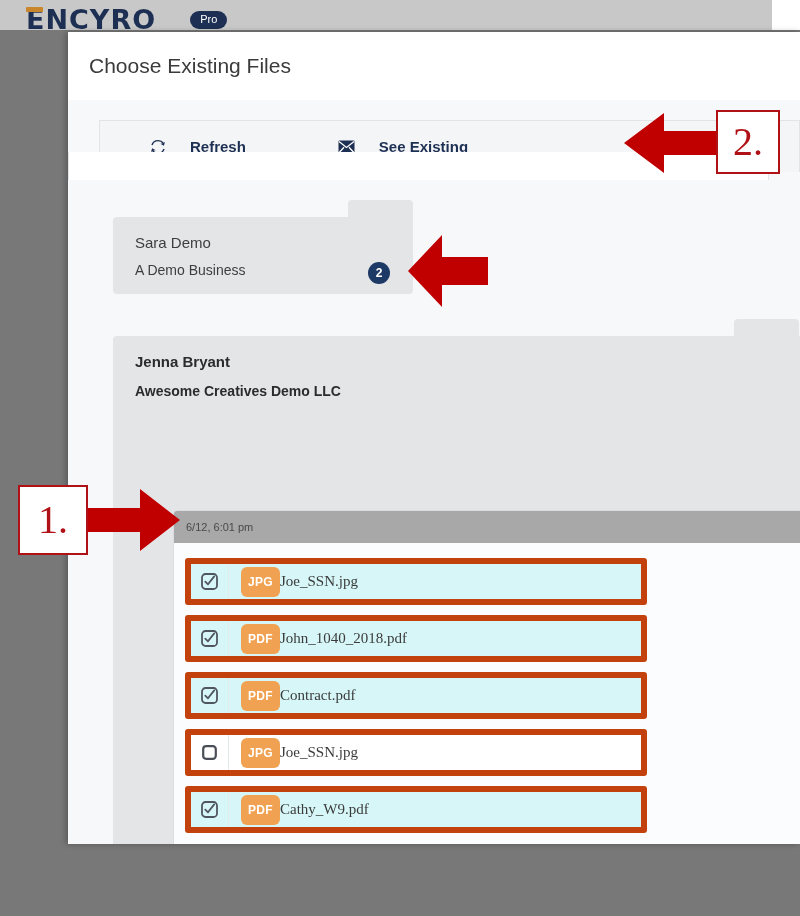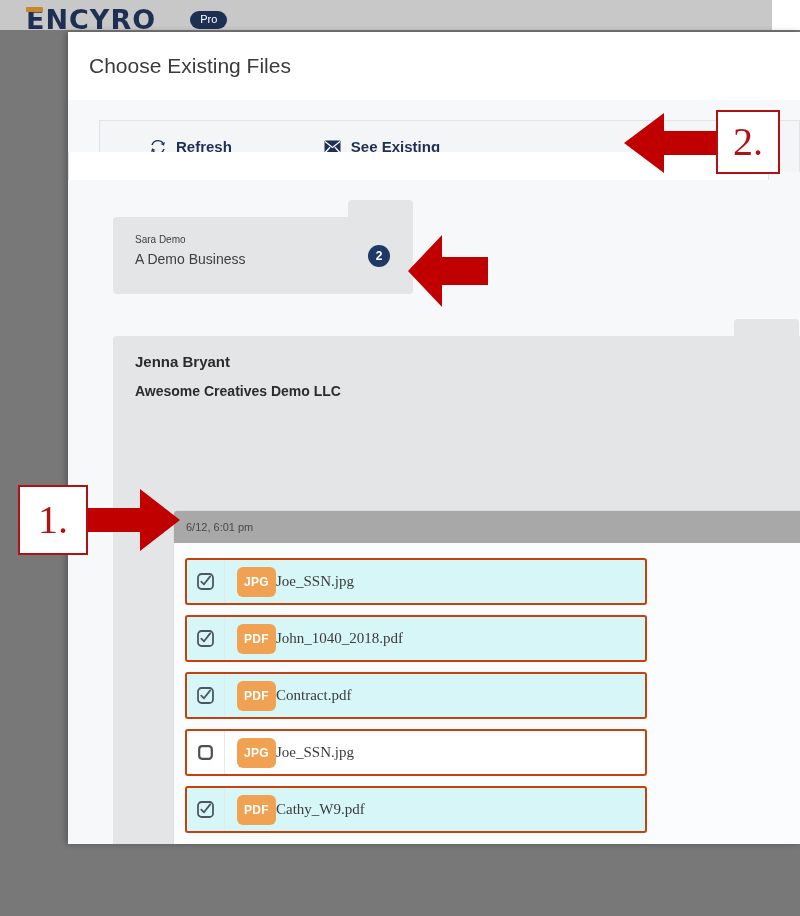--- a/index.html
+++ b/index.html
@@ -119,21 +119,21 @@
     border-bottom: none;
     display: flex;
     align-items: center;
     padding-left: 18px;
     gap: 0;
   }
 
   .tool-link {
     display: flex;
     align-items: center;
-    gap: 10px;
+    gap: 24px;
     color: #1d3053;
     font-size: 15px;
     font-weight: 700;
     cursor: pointer;
     text-decoration: none;
   }
   #refresh-link { margin-left: 32px; }
   #messages-link { margin-left: 92px; }
 
   .tool-icon { display: flex; align-items: center; }
@@ -180,26 +180,27 @@
     position: absolute;
     left: 45px;
     top: 117px;
     width: 300px;
     height: 77px;
     padding: 17px 0 0 22px;
   }
   #card-sara .folder-tab { right: 0; }
 
   #sara-name {
-    font-size: 10px;
+    font-size: 15px;
     color: #3e3e3e;
+    margin-bottom: 11px;
   }
   #sara-org-row {
     display: flex;
-    align-items: flex-end;
+    align-items: flex-start;
     width: 255px;
   }
   #sara-org {
     font-size: 14px;
     color: #3e3e3e;
   }
   #sara-badge {
     margin-left: auto;
     background: #1d3a66;
     color: #ffffff;
@@ -261,21 +262,21 @@
 
   #file-list {
     padding: 15px 0 14px 11px;
   }
 
   .file-row {
     position: relative;
     width: 462px;
     height: 47px;
     margin-bottom: 10px;
-    border: 2px solid #c2410c;
+    border: 6px solid #c2410c;
     border-radius: 3px;
     display: flex;
     align-items: center;
   }
   .file-row.checked { background: #d6f6f7; }
   .file-row.unchecked { background: #ffffff; }
   .file-row:last-child { margin-bottom: 0; }
 
   .cb-cell {
     width: 38px;

